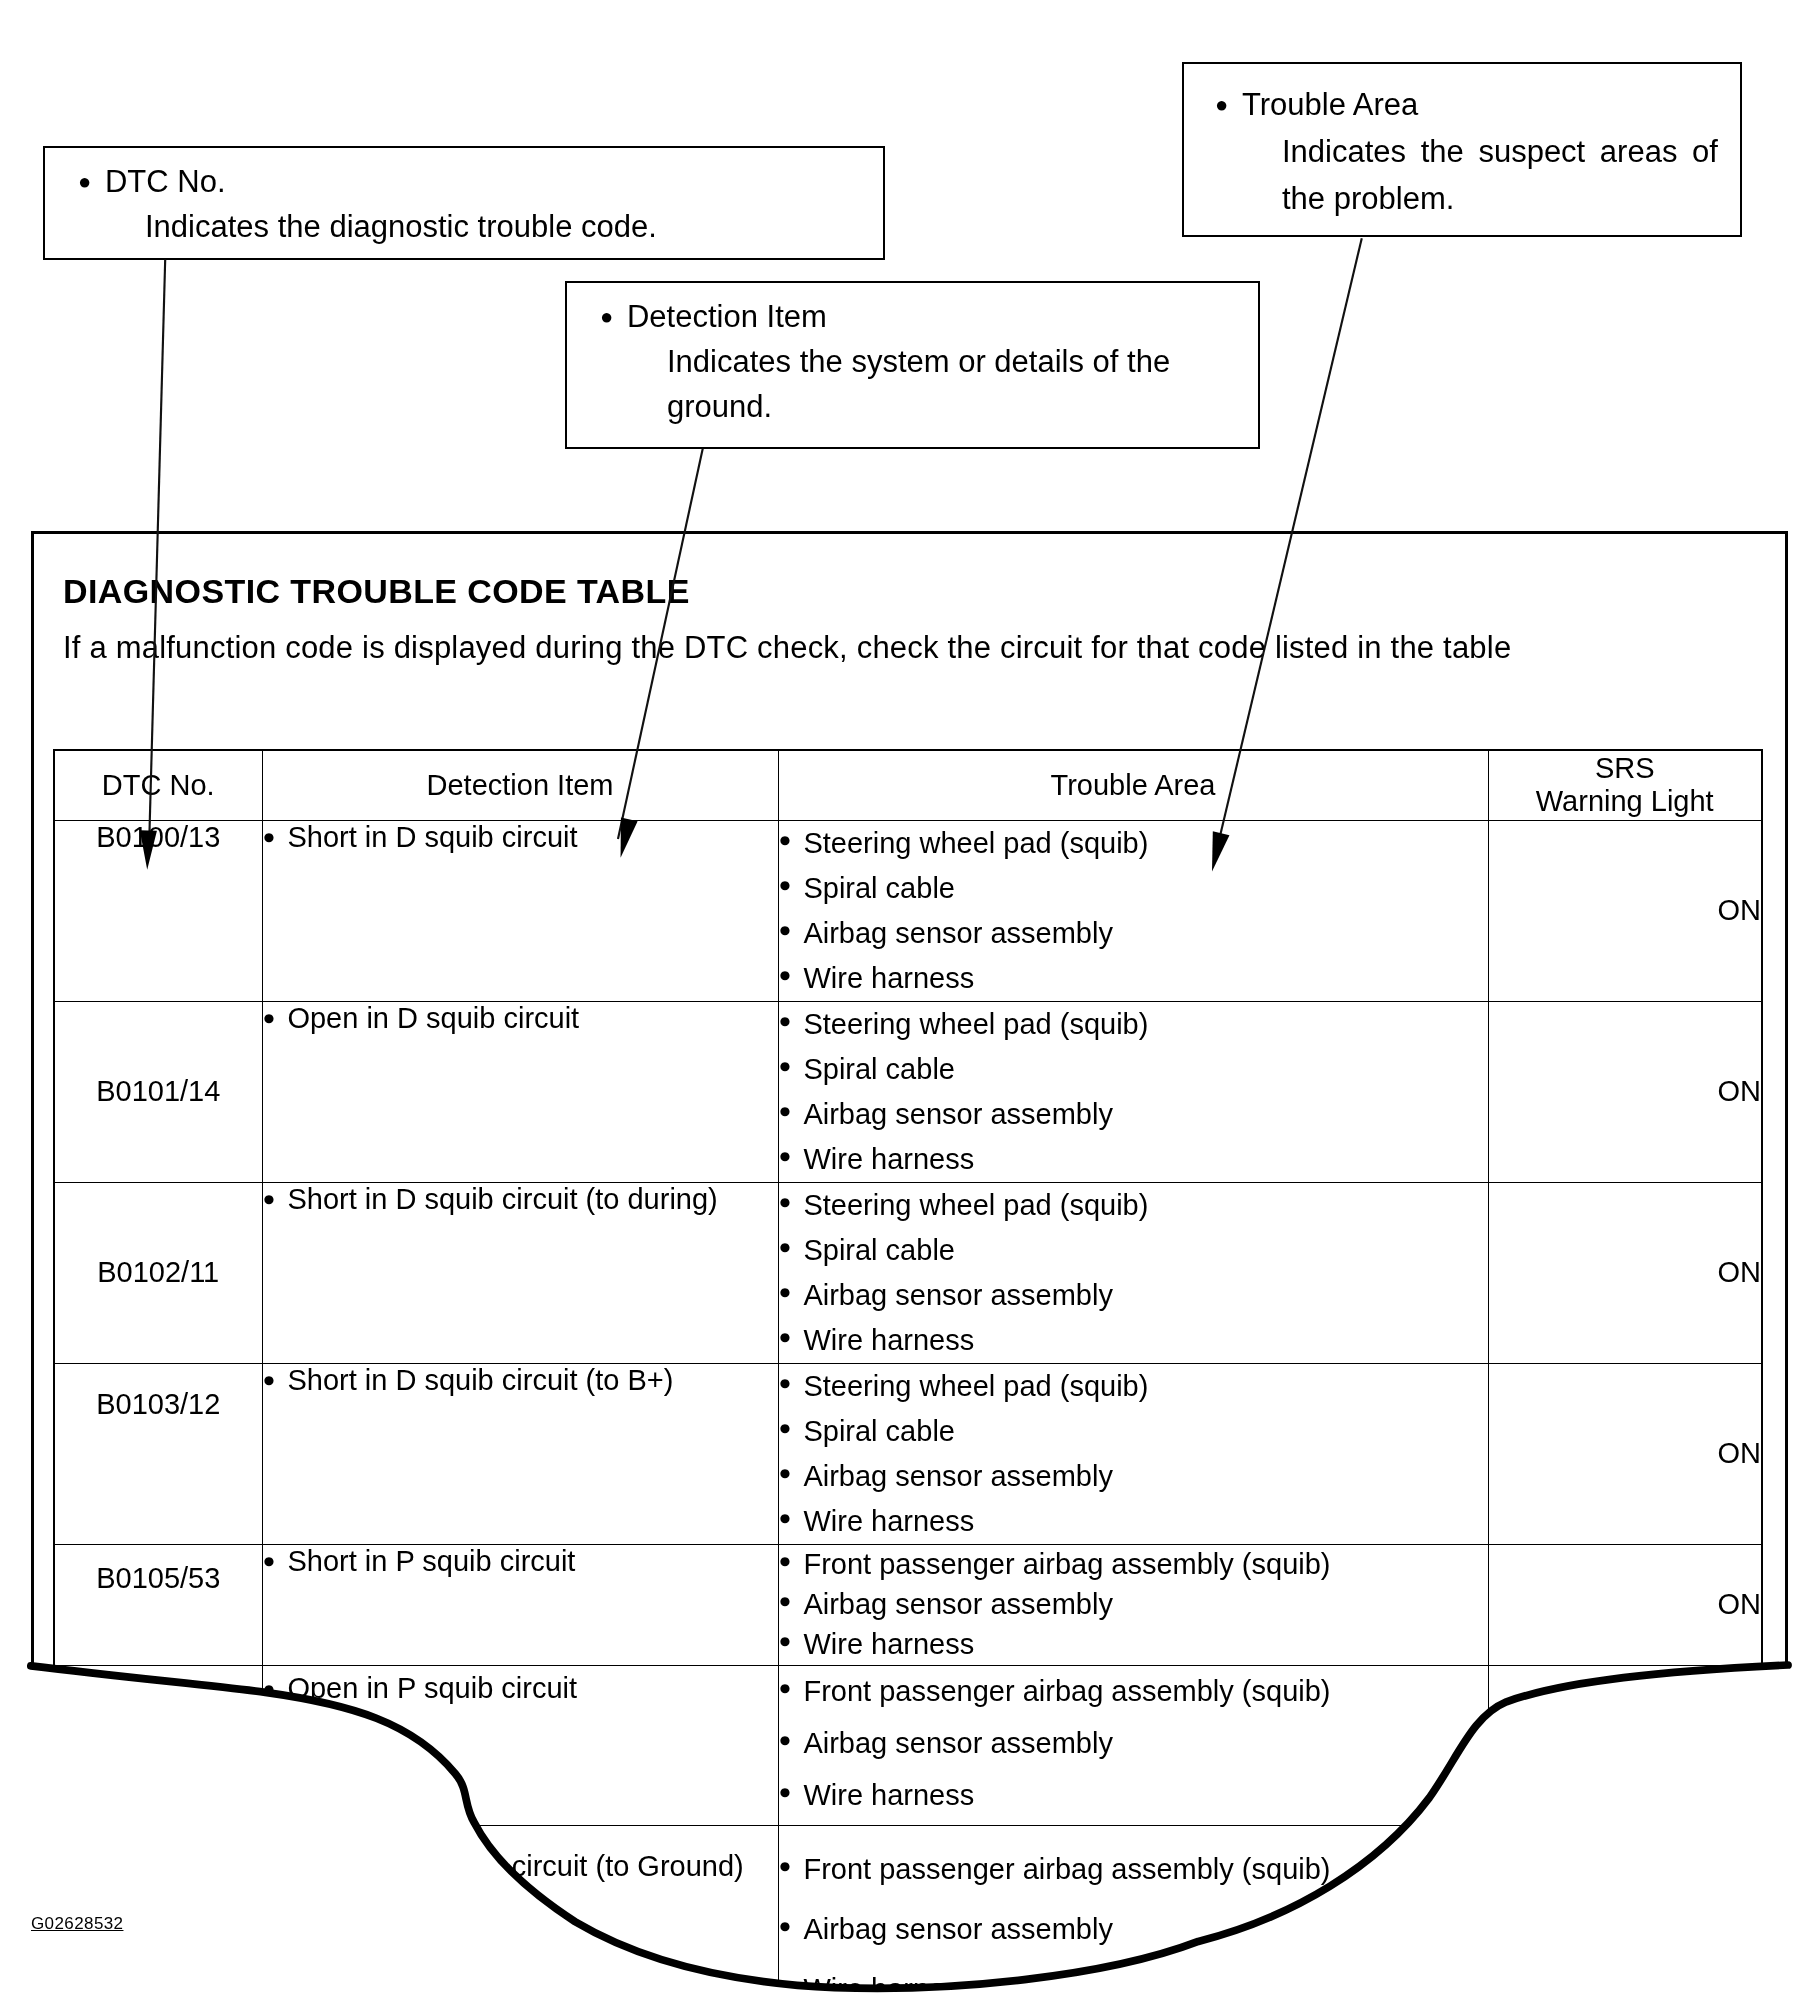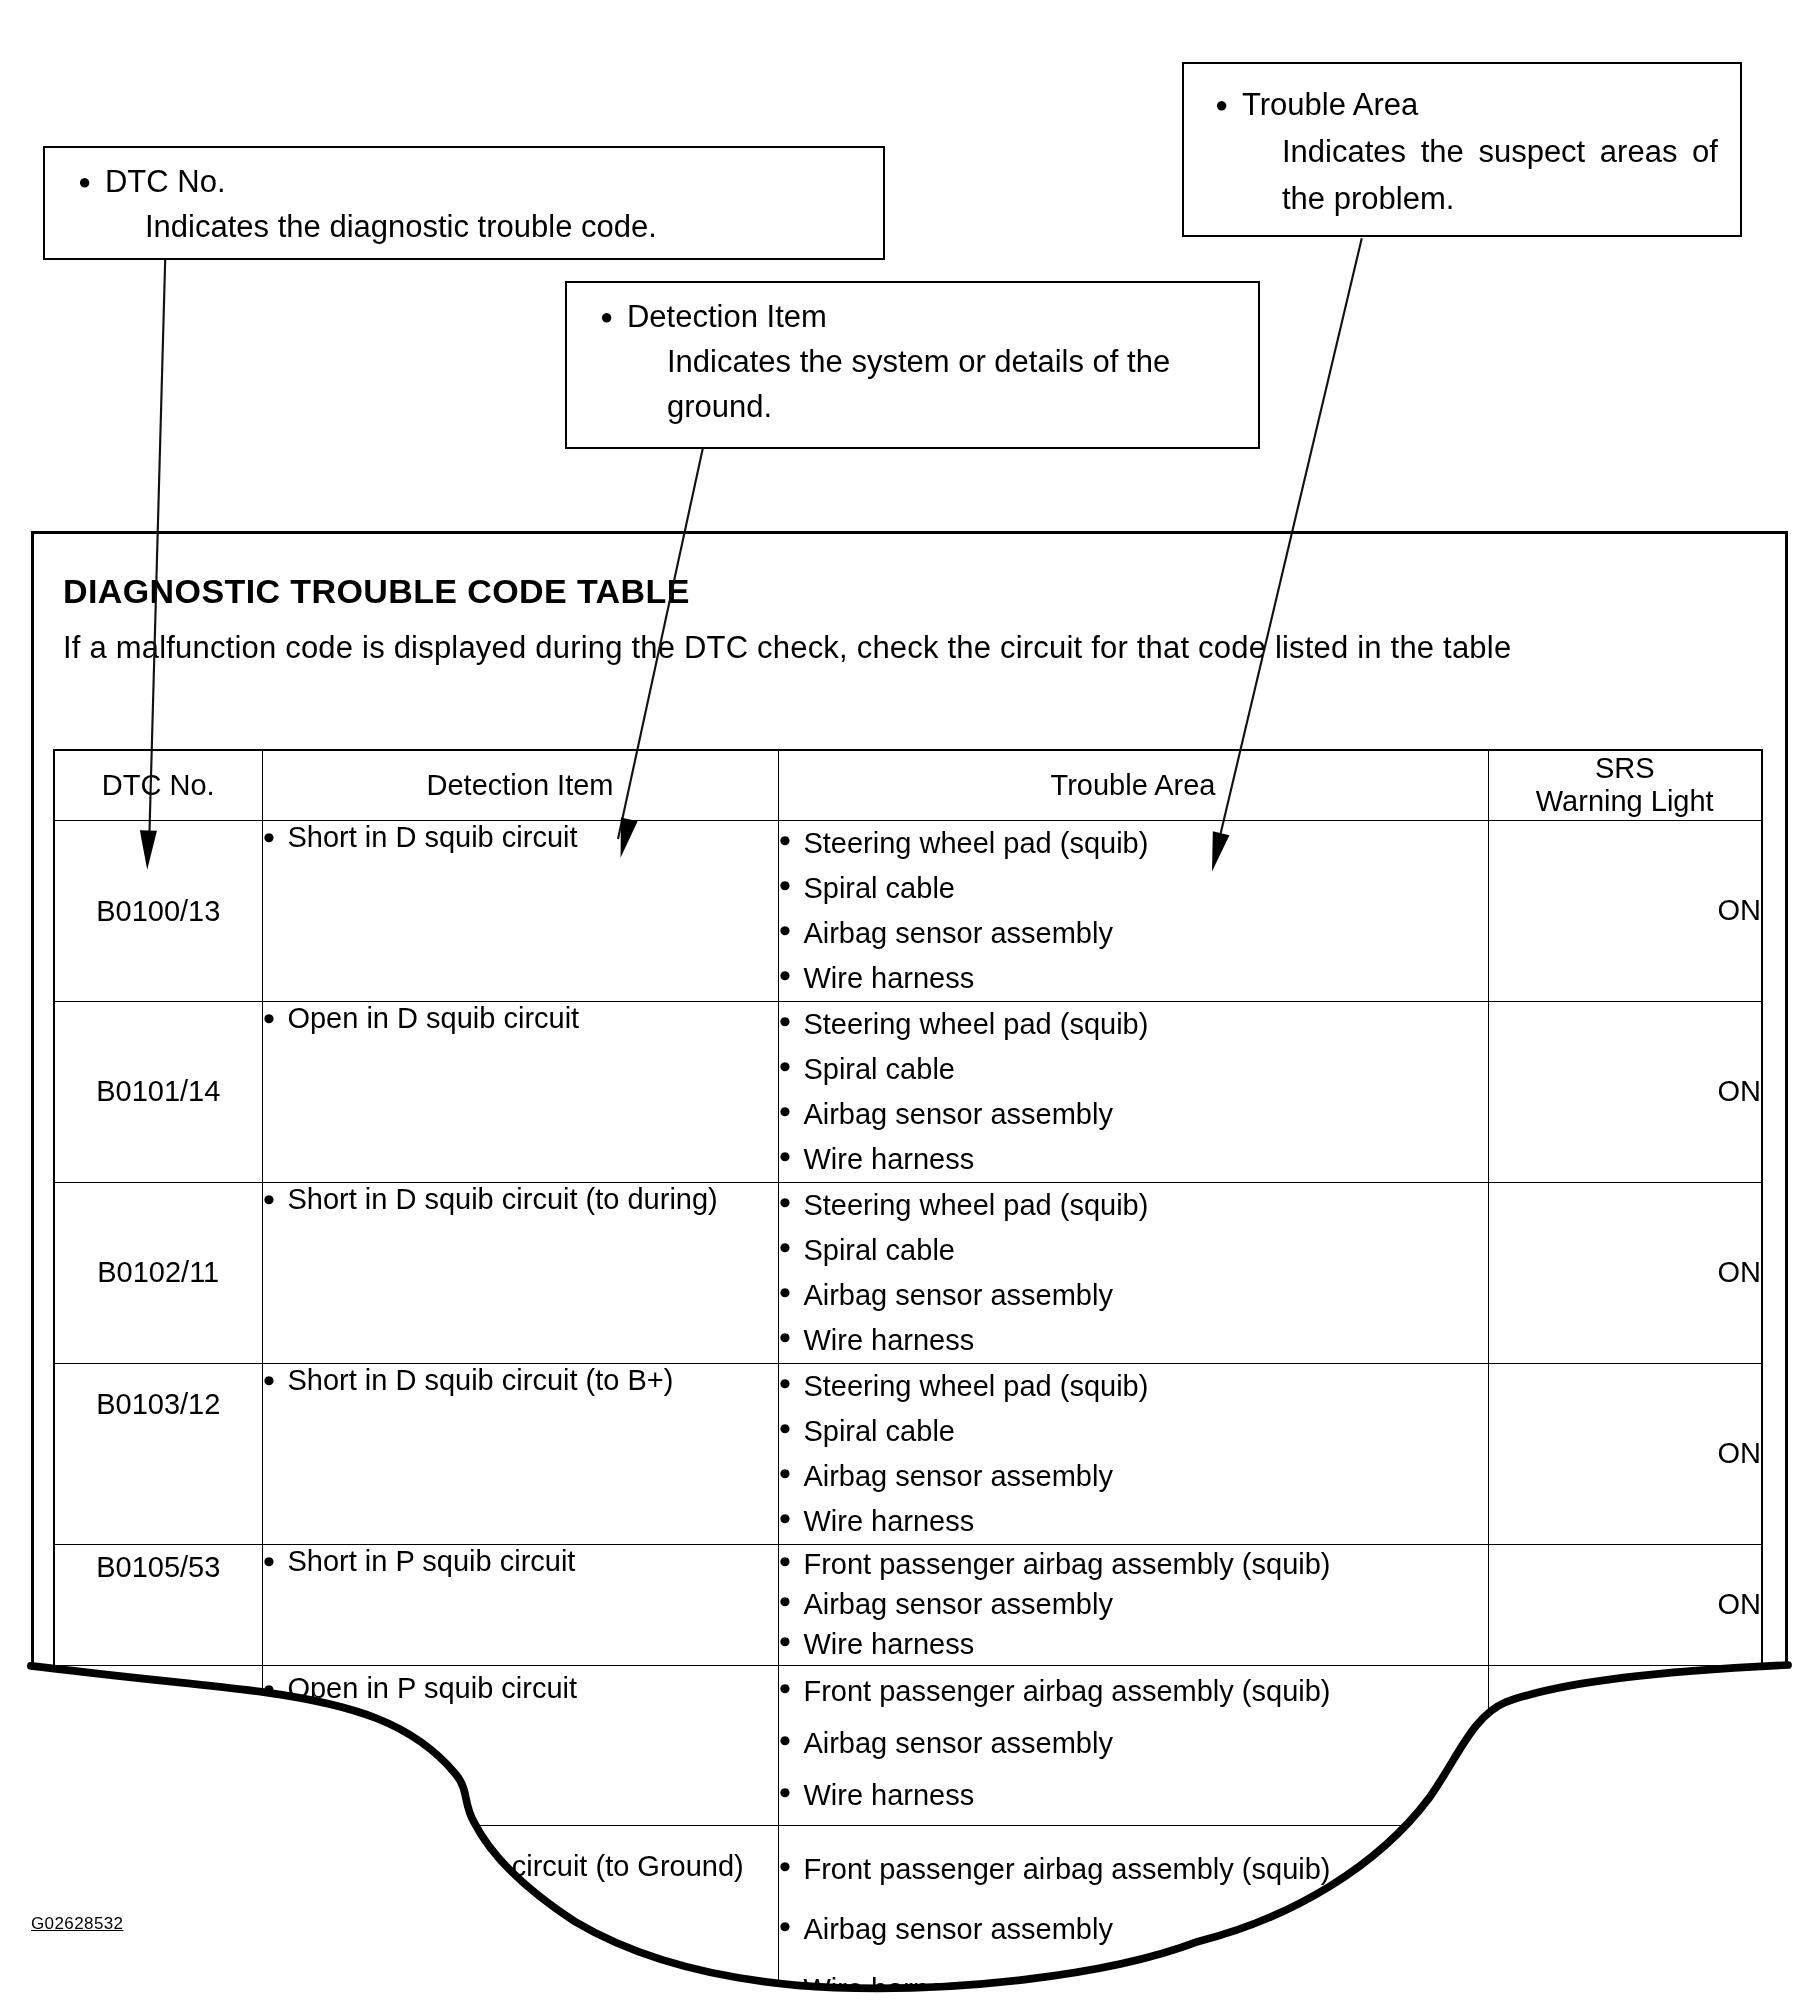--- a/index.html
+++ b/index.html
@@ -57,23 +57,23 @@
   table.dtc thead tr{height:70px;}
   table.dtc thead td{text-align:center;vertical-align:middle;font-size:29px;line-height:33px;}
   tbody tr:nth-child(1){height:178px;}
   tbody tr:nth-child(2){height:178px;}
   tbody tr:nth-child(3){height:175px;}
   tbody tr:nth-child(4){height:180px;}
   tbody tr:nth-child(5){height:111px;}
   tbody tr:nth-child(6){height:160px;}
   tbody tr:nth-child(7){height:193px;}
   .cell-dtc{text-align:center;vertical-align:middle;}
-  tbody tr:nth-child(1) .cell-dtc{vertical-align:top;padding-top:74px;}
+  tbody tr:nth-child(1) .cell-dtc{vertical-align:top;}
   tbody tr:nth-child(4) .cell-dtc{vertical-align:top;padding-top:24px;}
-  tbody tr:nth-child(5) .cell-dtc{vertical-align:top;padding-top:6px;}
+  tbody tr:nth-child(5) .cell-dtc{vertical-align:top;padding-top:17px;}
   .cell-det{vertical-align:top;padding:12px 5.1px 0 6.8px;}
   tbody tr:nth-child(6) .cell-det{padding-top:6.8px;}
   .cell-det .det-line{display:flex;align-items:baseline;}
   .cell-det .blt, .cell-trouble .blt{font-size:21.4px;margin-right:12px;position:relative;top:-2.6px;}
   .cell-det.clipped{padding:24px 0 0 225px;}
   .cell-trouble{vertical-align:top;padding:8.6px 3.4px 0 10.3px;}
   .trouble-line{display:flex;align-items:center;height:45px;}
   tbody tr:nth-child(5) .trouble-line{height:40px;}
   tbody tr:nth-child(6) .trouble-line{height:52px;}
   tbody tr:nth-child(7) .trouble-line{height:60px;}

